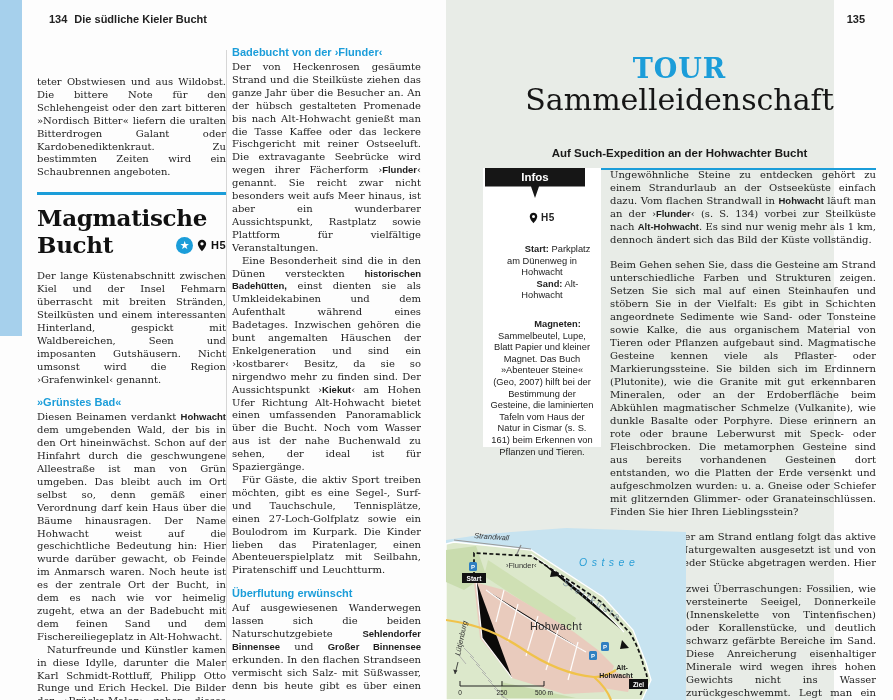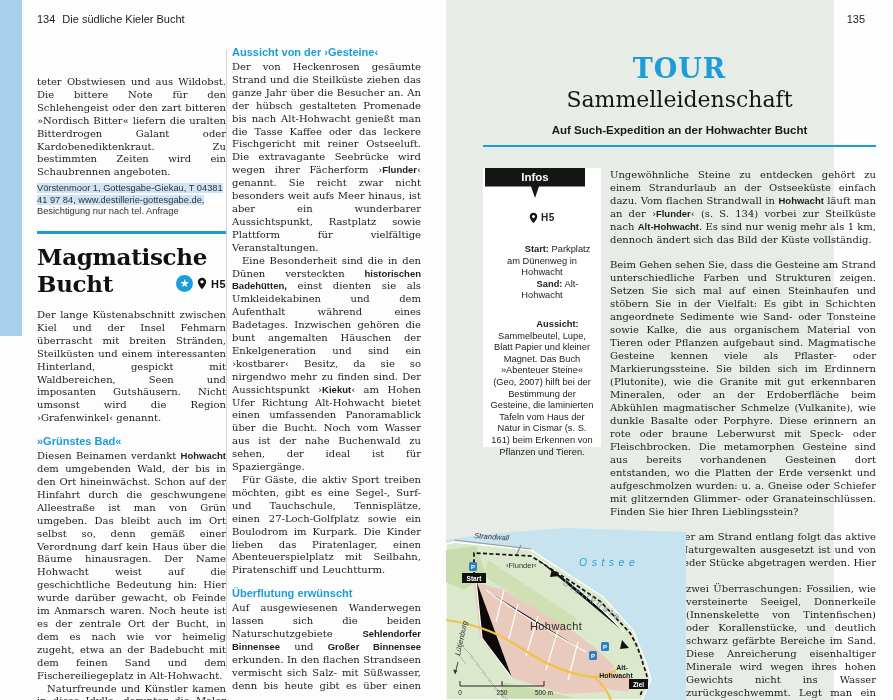--- a/index.html
+++ b/index.html
@@ -9,21 +9,21 @@
     font-family:"DejaVu Serif", serif;
     color:#1d1d1d;
     -webkit-font-smoothing:antialiased;
   }
   
   .thumb-tab{position:absolute;left:0;top:0;width:22px;height:336px;background:#a6d0ec;}
   .right-page{position:absolute;left:446px;top:0;width:388px;height:700px;background:#e8ece7;}
   .col-divider{position:absolute;left:226px;top:50px;width:1px;height:620px;background:#d6d6d6;}
 
   
-  .runhead{position:absolute;top:13px;font-family:"Liberation Sans",sans-serif;font-size:11px;font-weight:normal;color:#222;}
+  .runhead{position:absolute;top:13px;font-family:"Liberation Sans",sans-serif;font-size:11px;font-weight:bold;color:#222;margin-left:12px;}
   .runhead-left{left:37px;}
   .runhead-left .num{margin-right:7px;}
   .runhead-right{right:28px;}
 
   
   .col{position:absolute;width:189px;font-size:10px;line-height:12.9px;text-align:justify;}
   .col1{left:37px;top:52px;height:640px;overflow:hidden;margin-top:24px;}
   .col2{left:232px;top:46px;height:648px;overflow:hidden;}
   .col p{margin:0;}
   .col .indent{text-indent:10px;}
@@ -43,22 +43,22 @@
   .refgroup{display:flex;align-items:center;gap:4px;padding-bottom:3px;}
   .star-badge{width:17px;height:17px;border-radius:50%;background:#1b9dd9;color:#fff;
     font-size:11px;line-height:17px;text-align:center;font-family:"DejaVu Sans",sans-serif;}
   .gridref{font-family:"Liberation Sans",sans-serif;font-weight:bold;font-size:11px;letter-spacing:0.5px;color:#111;}
   .intro{margin-top:9px !important;}
 
   
   .tour-head{position:absolute;left:37px;top:55px;width:393px;text-align:center;}
   .tour-kicker{font-family:"DejaVu Serif",serif;font-weight:bold;font-size:27px;line-height:28px;
     color:#1b9dd9;letter-spacing:1px;}
-  .tour-title{font-family:"DejaVu Serif",serif;font-size:22px;line-height:33px;color:#161616;}
-  .tour-subtitle{font-family:"Liberation Sans",sans-serif;font-weight:bold;font-size:11.5px;color:#1a1a1a;margin-top:8px;}
+  .tour-title{font-family:"DejaVu Serif",serif;font-size:30px;line-height:33px;color:#161616;}
+  .tour-subtitle{font-family:"Liberation Sans",sans-serif;font-weight:bold;font-size:11.5px;color:#1a1a1a;margin-top:31px;}
   .tour-rule{height:2px;background:#1b9dd9;margin-top:9px;}
 
   
   .infos-box{position:absolute;left:37px;top:168px;width:118px;height:279px;background:#ffffff;}
   .infos-ribbon{position:absolute;left:2px;top:0;width:100px;height:30px;background:#161616;
     clip-path:polygon(0 0,100% 0,100% 62%,54% 62%,50% 100%,46% 62%,0 62%);
     color:#fff;font-family:"Liberation Sans",sans-serif;font-weight:bold;font-size:11.5px;
     text-align:center;line-height:19px;}
   .infos-content{position:absolute;left:6px;right:6px;top:38px;text-align:center;
     font-family:"Liberation Sans",sans-serif;font-size:9.3px;line-height:11.6px;color:#222;}
@@ -95,25 +95,20 @@
 
 <div class="runhead runhead-left">
   <span class="num">134</span><span>Die südliche Kieler Bucht</span>
 </div>
 <div class="runhead runhead-right">135</div>
 
 <div class="col-divider"></div>
 
 <div class="col col1">
   <p>teter Obstwiesen und aus Wildobst. Die bittere Note für den Schlehengeist oder den zart bitteren »Nordisch Bitter« liefern die uralten Bitterdrogen Galant oder Kardobenediktenkraut. Zu bestimmten Zeiten wird ein Schaubrennen angeboten.</p>
-  <div class="address">
-    <span class="hl">Vörstenmoor 1, Gottesgabe-Giekau, T 04381</span><br>
-    <span class="hl">41 97 84, www.destillerie-gottesgabe.de,</span><br>
-    <span>Besichtigung nur nach tel. Anfrage</span>
-  </div>
   <div class="section-rule"></div>
   <div class="big-heading">
     <div>Magmatische</div>
     <div class="heading-row">
       <span>Bucht</span>
       <span class="refgroup">
         <span class="star-badge">★</span>
         <svg width="10" height="13" viewBox="0 0 12 14">
             <path d="M6 0C3.2 0 1 2.2 1 5c0 3.8 5 9 5 9s5-5.2 5-9C11 2.2 8.8 0 6 0zm0 7a2 2 0 110-4 2 2 0 010 4z" fill="#111"></path>
           </svg>
@@ -121,21 +116,21 @@
       </span>
     </div>
   </div>
   <p class="intro">Der lange Küstenabschnitt zwischen Kiel und der Insel Fehmarn überrascht mit breiten Stränden, Steilküsten und einem interessanten Hinterland, gespickt mit Waldbereichen, Seen und imposanten Gutshäusern. Nicht umsonst wird die Region ›Grafenwinkel‹ genannt.</p>
   <div class="subhead">»Grünstes Bad«</div>
   <p><span>Diesen Beinamen verdankt </span><b>Hohwacht</b><span> dem umgebenden Wald, der bis in den Ort hineinwächst. Schon auf der Hinfahrt durch die geschwungene Alleestraße ist man von Grün umgeben. Das bleibt auch im Ort selbst so, denn gemäß einer Verordnung darf kein Haus über die Bäume hinausragen. Der Name Hohwacht weist auf die geschichtliche Bedeutung hin: Hier wurde darüber gewacht, ob Feinde im Anmarsch waren. Noch heute ist es der zentrale Ort der Bucht, in dem es nach wie vor heimelig zugeht, etwa an der Badebucht mit dem feinen Sand und dem Fischereiliegeplatz in Alt-Hohwacht.</span></p>
   <p class="indent">Naturfreunde und Künstler kamen in diese Idylle, darunter die Maler Karl Schmidt-Rottluff, Philipp Otto Runge und Erich Heckel. Die Bilder der ›Brücke-Maler‹ geben dieses Paradies wieder.</p>
 </div>
 
 <div class="col col2">
-  <div class="subhead first">Aussicht von der ›Gesteine‹</div>
+  <div class="subhead first">Badebucht von der ›Flunder‹</div>
   <p><span>Der von Heckenrosen gesäumte Strand und die Steilküste ziehen das ganze Jahr über die Besucher an. An der hübsch gestalteten Promenade bis nach Alt-Hohwacht genießt man die Tasse Kaffee oder das leckere Fischgericht mit reiner Ostseeluft. Die extravagante Seebrücke wird wegen ihrer Fächerform ›</span><b>Flunder</b><span>‹ genannt. Sie reicht zwar nicht besonders weit aufs Meer hinaus, ist aber ein wunderbarer Aussichtspunkt, Rastplatz sowie Plattform für vielfältige Veranstaltungen.</span></p>
   <p class="indent"><span>Eine Besonderheit sind die in den Dünen versteckten </span><b>historischen Badehütten,</b><span> einst dienten sie als Umkleidekabinen und dem Aufenthalt während eines Badetages. Inzwischen gehören die bunt angemalten Häuschen der Enkelgeneration und sind ein ›kostbarer‹ Besitz, da sie so nirgendwo mehr zu finden sind. Der Aussichtspunkt ›</span><b>Kiekut</b><span>‹ am Hohen Ufer Richtung Alt-Hohwacht bietet einen umfassenden Panoramablick über die Bucht. Noch vom Wasser aus ist der nahe Buchenwald zu sehen, der ideal ist für Spaziergänge.</span></p>
   <p class="indent">Für Gäste, die aktiv Sport treiben möchten, gibt es eine Segel-, Surf- und Tauchschule, Tennisplätze, einen 27-Loch-Golfplatz sowie ein Boulodrom im Kurpark. Die Kinder lieben das Piratenlager, einen Abenteuerspielplatz mit Seilbahn, Piratenschiff und Leuchtturm.</p>
   <div class="subhead">Überflutung erwünscht</div>
   <p><span>Auf ausgewiesenen Wanderwegen lassen sich die beiden Naturschutzgebiete </span><b>Sehlendorfer Binnensee</b><span> und </span><b>Großer Binnensee</b><span> erkunden. In den flachen Strandseen vermischt sich Salz- mit Süßwasser, denn bis heute gibt es über einen natürlichen Zufluss einen ständigen Austausch mit dem Ostseewasser. Auch das Land profitiert von den Überflutungen des Meerwassers und entwickelt eine spezielle Vegetation, wie die seltene Salzmalve. Von der attraktiven</span></p>
 </div>
 
 <div class="right-page">
 
   <div class="tour-head">
@@ -151,21 +146,21 @@
       <div class="infos-ref">
         <svg width="9" height="12" viewBox="0 0 12 14">
             <path d="M6 0C3.2 0 1 2.2 1 5c0 3.8 5 9 5 9s5-5.2 5-9C11 2.2 8.8 0 6 0zm0 7a2 2 0 110-4 2 2 0 010 4z" fill="#111"></path>
           </svg>
         <span>H5</span>
       </div>
       <div class="infos-startziel">
         <b>Start:</b><span> Parkplatz am Dünenweg in Hohwacht</span><br>
         <b>Sand:</b><span> Alt-Hohwacht</span>
       </div>
-      <div class="infos-bring"><b>Aussicht:</b><span> Sammelbeutel, Lupe, Blatt Papier und kleiner Magnet. Das Buch »Abenteuer Steine« (Geo, 2007) hilft bei der Bestimmung der Gesteine, die laminierten Tafeln vom Haus der Natur in Cismar (s. S. 161) beim Erkennen von Pflanzen und Tieren.</span></div>
+      <div class="infos-bring"><b>Magneten:</b><span> Sammelbeutel, Lupe, Blatt Papier und kleiner Magnet. Das Buch »Abenteuer Steine« (Geo, 2007) hilft bei der Bestimmung der Gesteine, die laminierten Tafeln vom Haus der Natur in Cismar (s. S. 161) beim Erkennen von Pflanzen und Tieren.</span></div>
     </div>
   </div>
 
   <div class="tour-body">
     <p><span>Ungewöhnliche Steine zu entdecken gehört zu einem Strandurlaub an der Ostseeküste einfach dazu. Vom flachen Strandwall in </span><b>Hohwacht</b><span> läuft man an der ›</span><b>Flunder</b><span>‹ (s. S. 134) vorbei zur Steilküste nach </span><b>Alt-Hohwacht</b><span>. Es sind nur wenig mehr als 1 km, dennoch ändert sich das Bild der Küste vollständig.</span></p>
     <p>Beim Gehen sehen Sie, dass die Gesteine am Strand unterschiedliche Farben und Strukturen zeigen. Setzen Sie sich mal auf einen Steinhaufen und stöbern Sie in der Vielfalt: Es gibt in Schichten angeordnete Sedimente wie Sand- oder Tonsteine sowie Kalke, die aus organischem Material von Tieren oder Pflanzen aufgebaut sind. Magmatische Gesteine kennen viele als Pflaster- oder Markierungssteine. Sie bilden sich im Erdinnern (Plutonite), wie die Granite mit gut erkennbaren Mineralen, oder an der Erdoberfläche beim Abkühlen magmatischer Schmelze (Vulkanite), wie dunkle Basalte oder Porphyre. Diese erinnern an rote oder braune Leberwurst mit Speck- oder Fleischbrocken. Die metamorphen Gesteine sind aus bereits vorhandenen Gesteinen dort entstanden, wo die Platten der Erde versenkt und aufgeschmolzen wurden: u. a. Gneise oder Schiefer mit glitzernden Glimmer- oder Granateinschlüssen. Finden Sie hier Ihren Lieblingsstein?</p>
     <p><span>Ein Stück weiter am Strand entlang folgt das aktive </span><b>Kliff,</b><span> das den Naturgewalten ausgesetzt ist und von dem immer wieder Stücke abgetragen werden. Hier warten</span></p>
     <p class="wrap-cont">zwei Überraschungen: Fossilien, wie versteinerte Seeigel, Donnerkeile (Innenskelette von Tintenfischen) oder Korallenstücke, und deutlich schwarz gefärbte Bereiche im Sand. Diese Anreicherung eisenhaltiger Minerale wird wegen ihres hohen Gewichts nicht ins Wasser zurückgeschwemmt. Legt man ein wenig davon auf ein Blatt Papier und bewegt einen Magneten unter dem Blatt, wandern die Körnchen mit!</p>
   </div>
 

